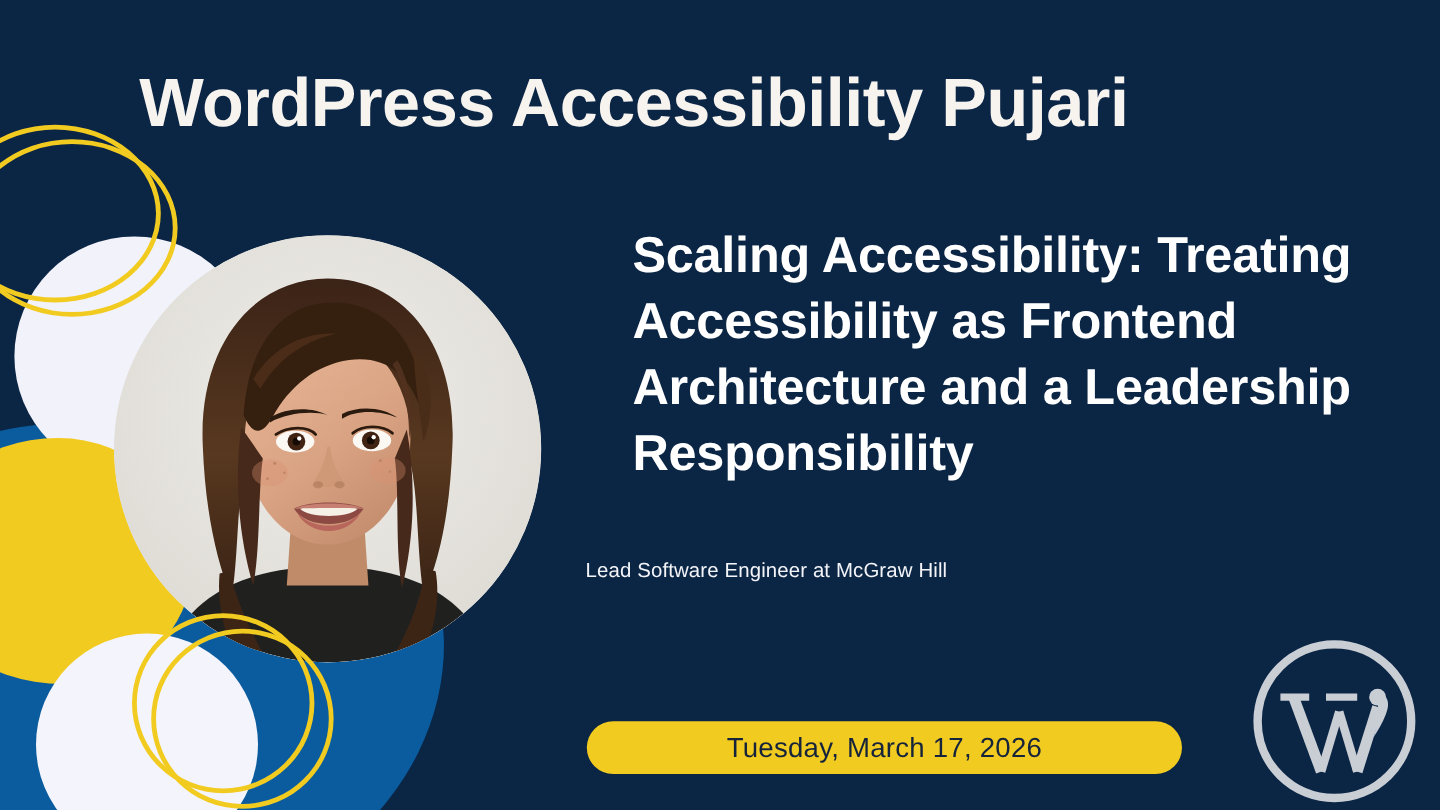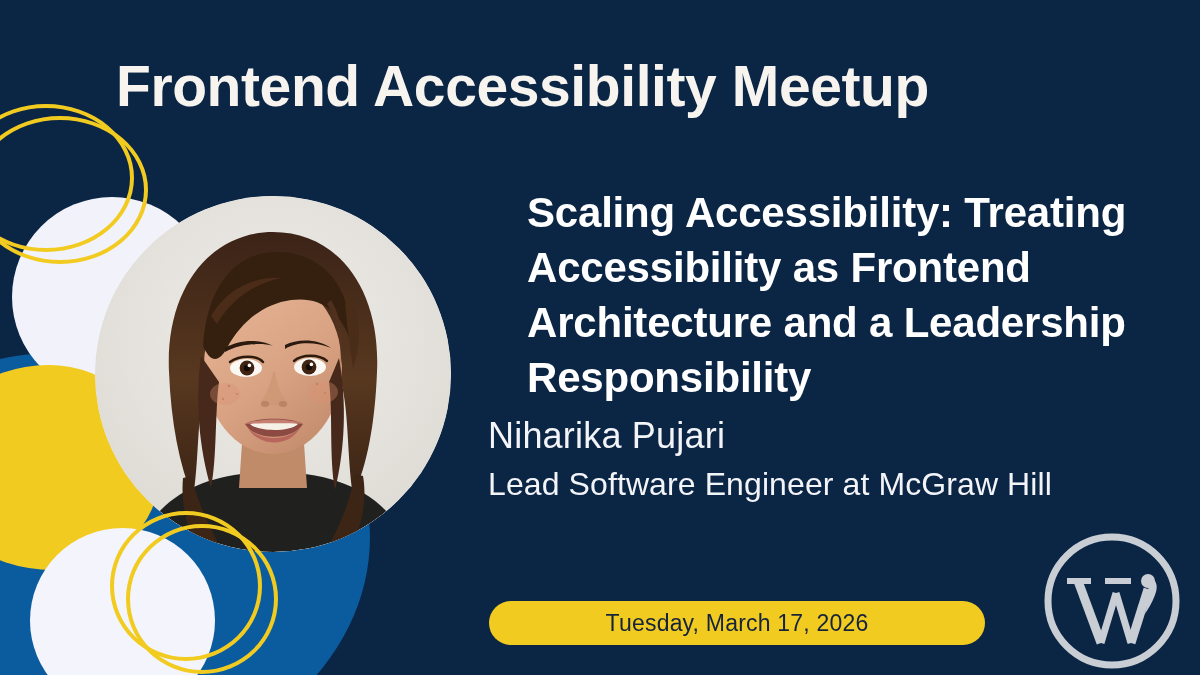--- a/index.html
+++ b/index.html
@@ -120,21 +120,21 @@
     font-size: 36px;
     font-weight: 400;
     color: #F3F4F8;
     letter-spacing: 0.2px;
   }
 
   .speaker-role {
     position: absolute;
     left: 488px;
     top: 466px;
-    font-size: 32px;
+    font-size: 17px;
     font-weight: 400;
     color: #F3F4F8;
     letter-spacing: 0.1px;
   }
 
   .date-pill {
     position: absolute;
     left: 489px;
     top: 561px;
     width: 496px;
@@ -258,25 +258,24 @@
 
         <path d="M96 280 C104 310 116 334 128 356 L104 356 C90 330 86 304 88 282 Z" fill="#3D2516"></path>
         <path d="M260 278 C254 310 242 336 230 356 L254 356 C268 330 272 302 268 280 Z" fill="#3D2516"></path>
       </g>
     </svg>
   </div>
 
   <div class="ring ring-bl-a"></div>
   <div class="ring ring-bl-b"></div>
 
-  <div class="event-title">Frontend Accessibility Meetup</div>
+  <div class="event-title">WordPress Accessibility Pujari</div>
 
   <div class="session-title">Scaling Accessibility: Treating Accessibility as Frontend Architecture and a Leadership Responsibility</div>
 
-  <div class="speaker-name">Niharika Pujari</div>
 
   <div class="speaker-role">Lead Software Engineer at McGraw Hill</div>
 
   <div class="date-pill">
     <span class="date-pill-label">Tuesday, March 17, 2026</span>
   </div>
 
   <div class="wp-logo">
     <svg viewBox="0 0 140 140" xmlns="http://www.w3.org/2000/svg" role="img" aria-label="WordPress logo">
       <circle cx="70" cy="70" r="64" fill="none" stroke="#C9CED5" stroke-width="7"></circle>

